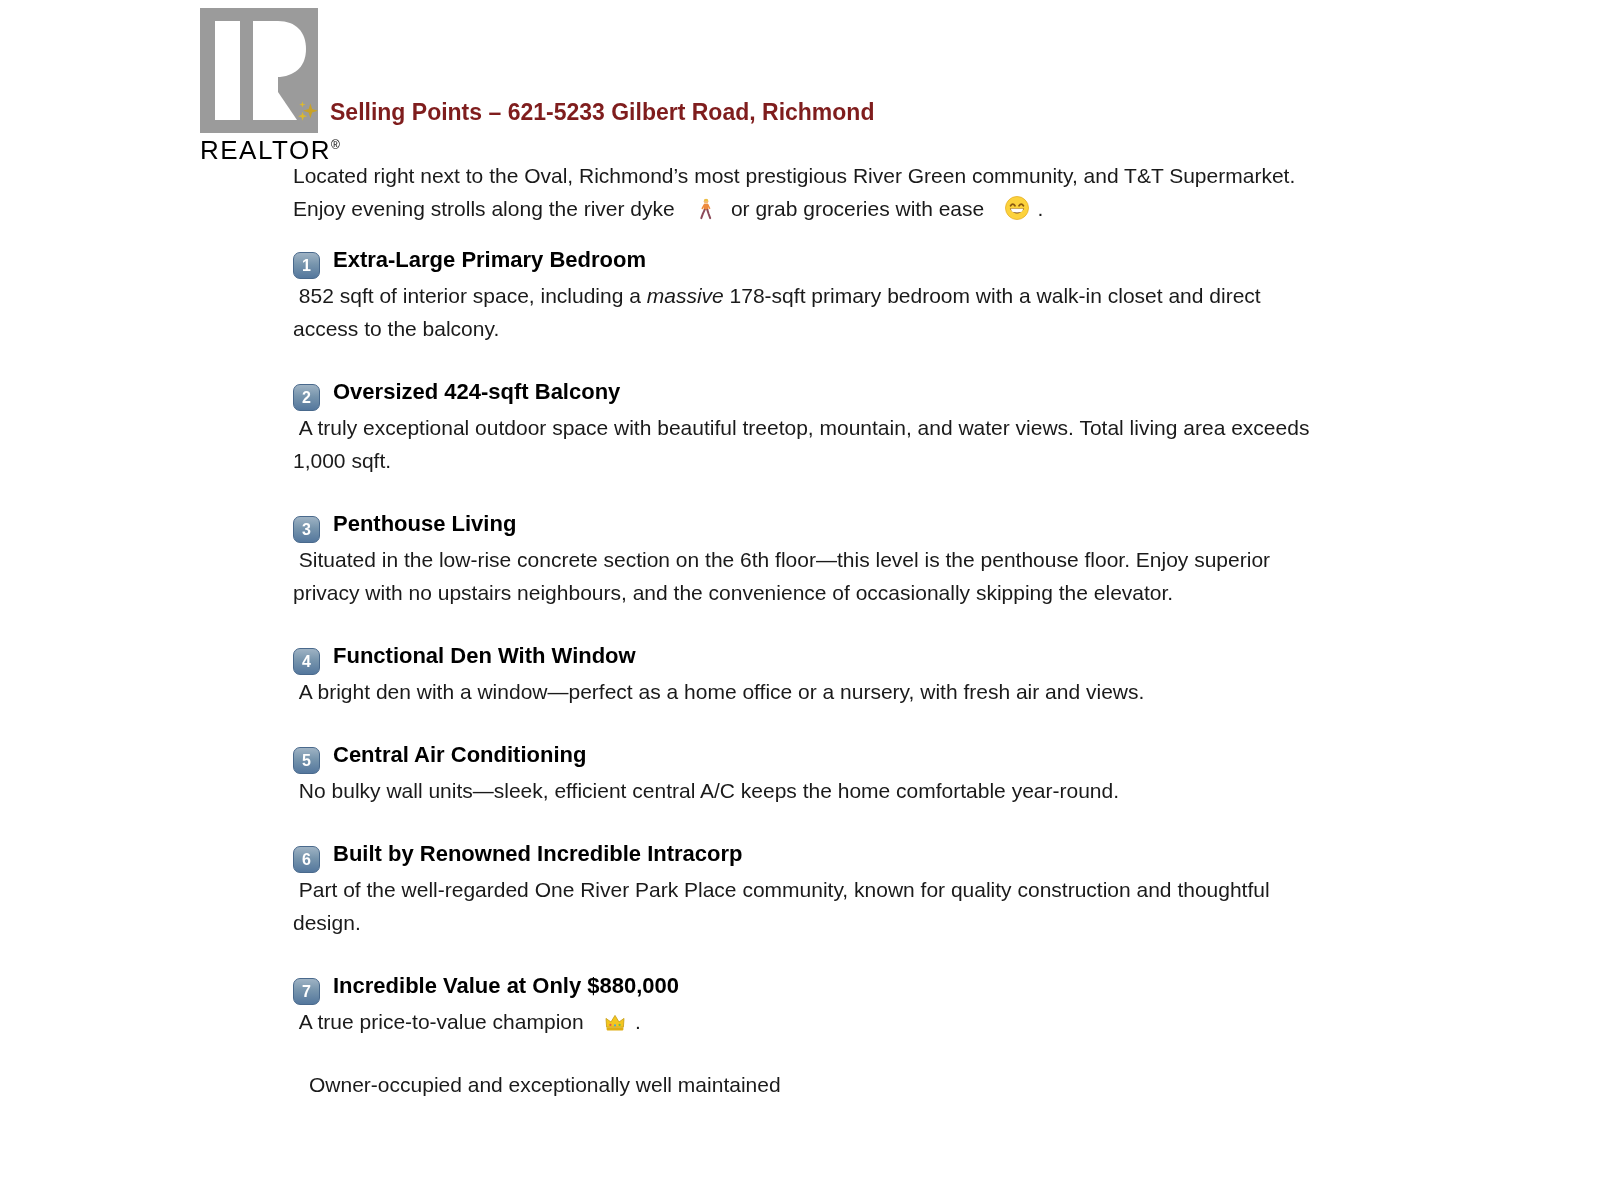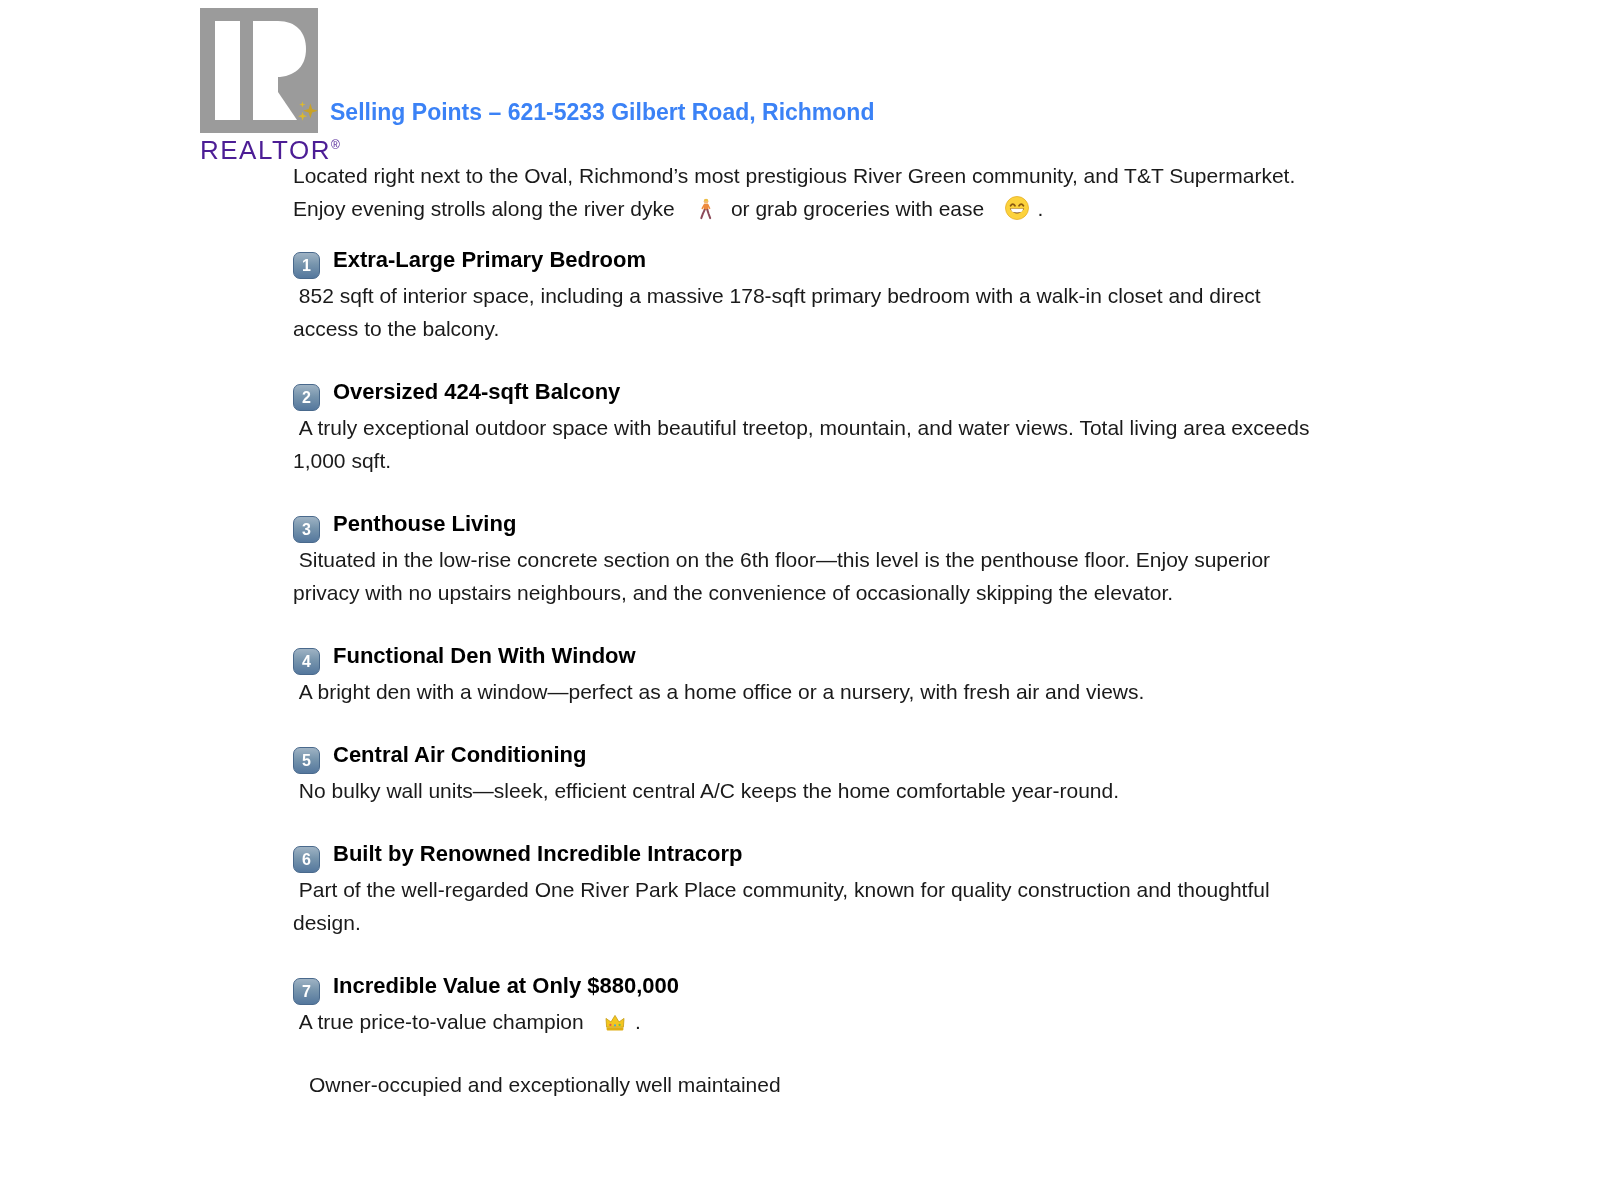--- a/index.html
+++ b/index.html
@@ -20,21 +20,21 @@
     left: 200px;
     top: 8px;
     width: 125px;
     z-index: 1;
   }
   .logo-mark { display: block; }
   .logo-text {
     margin-top: 2px;
     font-size: 26px;
     letter-spacing: 1.5px;
-    color: #4c1d95;
+    color: #000000;
     font-weight: 400;
     white-space: nowrap;
   }
   .logo-text sup { font-size: 12px; vertical-align: 10px; }
 
   
   .content {
     position: absolute;
     left: 293px;
     top: 96px;
@@ -42,40 +42,40 @@
     z-index: 2;
     font-size: 21px;
     line-height: 33px;
   }
 
   .title {
     margin: 0 0 30px 0;
     font-size: 23px;
     line-height: 33px;
     font-weight: bold;
-    color: #3b82f6;
+    color: #7f1d1d;
     white-space: nowrap;
   }
 
   p { margin: 0; }
   .intro { margin-bottom: 18px; white-space: pre-wrap; }
 
   .sp { margin-bottom: 30px; }
   .sp-head {
     margin: 0;
     font-size: 22px;
     line-height: 33px;
     font-weight: bold;
     color: #000;
   }
   .sp-body { white-space: pre-wrap; }
 
   .footer-line { margin: 16px; }
 
-  .run-italic { }
+  .run-italic { font-style: italic; }
   .run-bold { font-weight: normal; }
 
   
   .keycap {
     display: inline-block;
     width: 27px;
     height: 27px;
     border-radius: 7px;
     background: linear-gradient(180deg, #9fb3c4 0%, #7795ad 45%, #54779d 100%);
     border: 1px solid #49698c;

